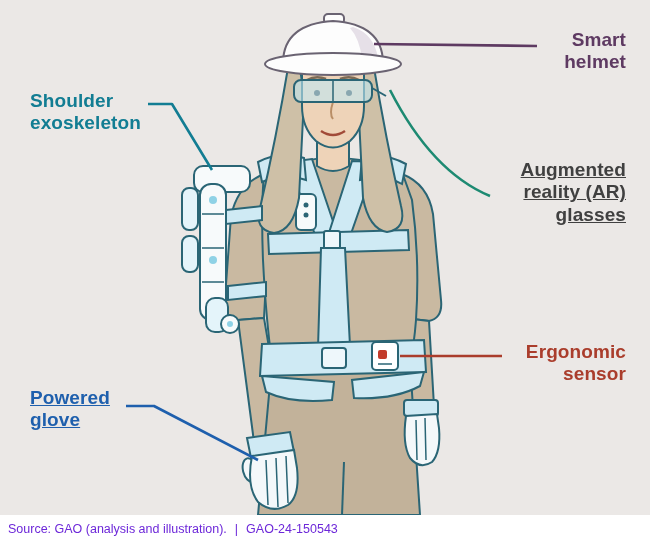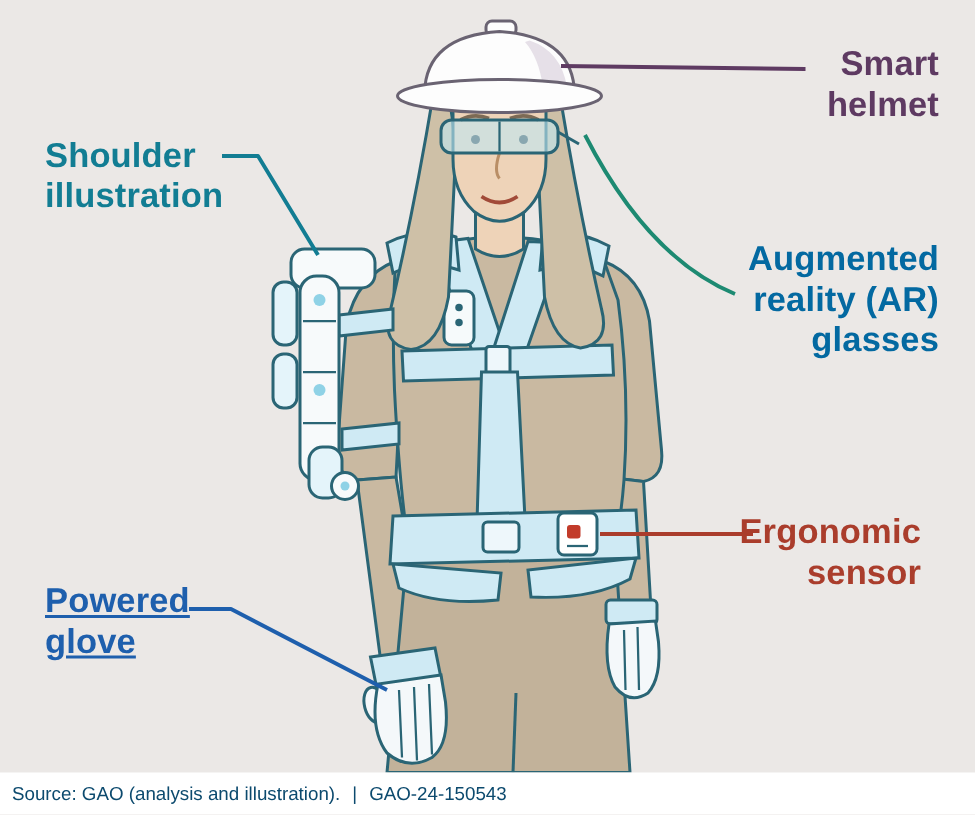--- a/index.html
+++ b/index.html
@@ -2,34 +2,34 @@
 <html><head>
 <meta charset="utf-8">
 <style>
   html,body{margin:0;padding:0;}
   #stage{
     position:relative;width:650px;height:543px;background:#ebe8e6;
     overflow:hidden;font-family:"Liberation Sans",sans-serif;
   }
   #figure-svg{position:absolute;left:0;top:0;}
   .label{
-    position:absolute;font-weight:700;font-size:23px;line-height:1.18;
+    position:absolute;font-weight:700;font-size:19px;line-height:1.18;
     letter-spacing:.1px;
   }
   .label.right{text-align:right;}
   #lbl-smart-helmet{right:24px;top:29px;width:100px;}
   #lbl-shoulder-exo{left:30px;top:90px;width:140px;}
   #lbl-ar-glasses{right:24px;top:159px;width:158px;}
-  #lbl-ergo-sensor{right:36px;top:341px;width:128px;}
+  #lbl-ergo-sensor{right:24px;top:341px;width:128px;}
   #lbl-powered-glove{left:30px;top:387px;width:110px;}
   .leader{fill:none;stroke-width:2.6;stroke-linejoin:round;stroke-linecap:butt;}
   #footer{
     position:absolute;left:0;bottom:0;width:100%;height:28px;background:#ffffff;
     display:flex;align-items:center;box-sizing:border-box;padding-left:8px;
-    font-size:12.5px;color:#0c4a6e;
+    font-size:12.5px;color:#6d28d9;
   }
   #footer .sep{margin:0 8px;}
 </style>
 </head>
 <body>
 
 <div id="stage">
 
   <svg id="figure-svg" width="650" height="515" viewBox="0 0 650 515" xmlns="http://www.w3.org/2000/svg">
 
@@ -138,23 +138,23 @@
       <path class="leader" d="M 374 44 L 537 46" stroke="#5e3a62"></path>
       <path class="leader" d="M 148 104 L 172 104 L 212 170" stroke="#127d93"></path>
       <path class="leader" d="M 390 90 Q 432 172 490 196" stroke="#1d8a72"></path>
       <path class="leader" d="M 400 356 L 502 356" stroke="#aa3d2c"></path>
       <path class="leader" d="M 126 406 L 154 406 L 258 460" stroke="#1e5fad"></path>
     </g>
   </svg>
 
   <div class="label right" id="lbl-smart-helmet" style="color: rgb(94, 58, 98);">Smart helmet</div>
 
-  <div class="label" id="lbl-shoulder-exo" style="color: rgb(18, 125, 147);">Shoulder illustration</div>
+  <div class="label" id="lbl-shoulder-exo" style="color: rgb(18, 125, 147);">Shoulder exoskeleton</div>
 
-  <div class="label right" id="lbl-ar-glasses" style="color: #0369a1;">Augmented reality (AR) glasses</div>
+  <div class="label right" id="lbl-ar-glasses" style="color: #404040; text-decoration: underline;">Augmented reality (AR) glasses</div>
 
   <div class="label right" id="lbl-ergo-sensor" style="color: rgb(170, 61, 44);">Ergonomic sensor</div>
 
   <div class="label" id="lbl-powered-glove" style="color: rgb(30, 95, 173); text-decoration: underline;">Powered glove</div>
 
   <div id="footer">
     <span>Source: GAO (analysis and illustration).</span>
     <span class="sep">|</span>
     <span>GAO-24-150543</span>
   </div>

